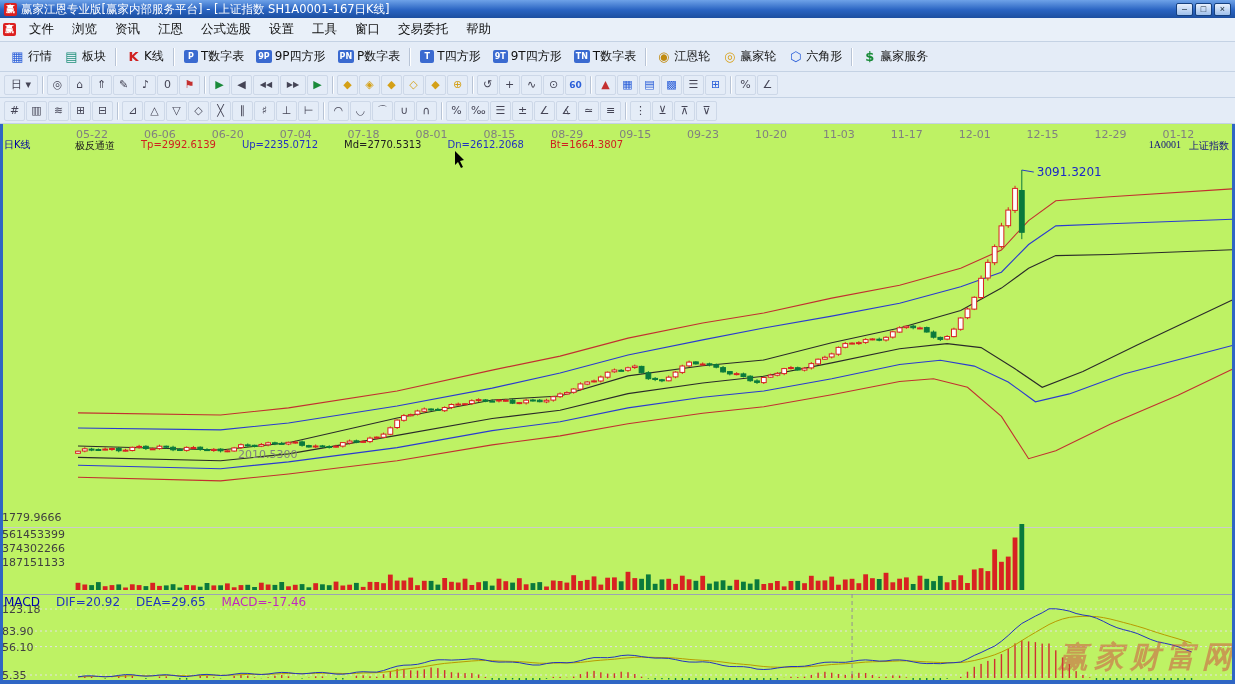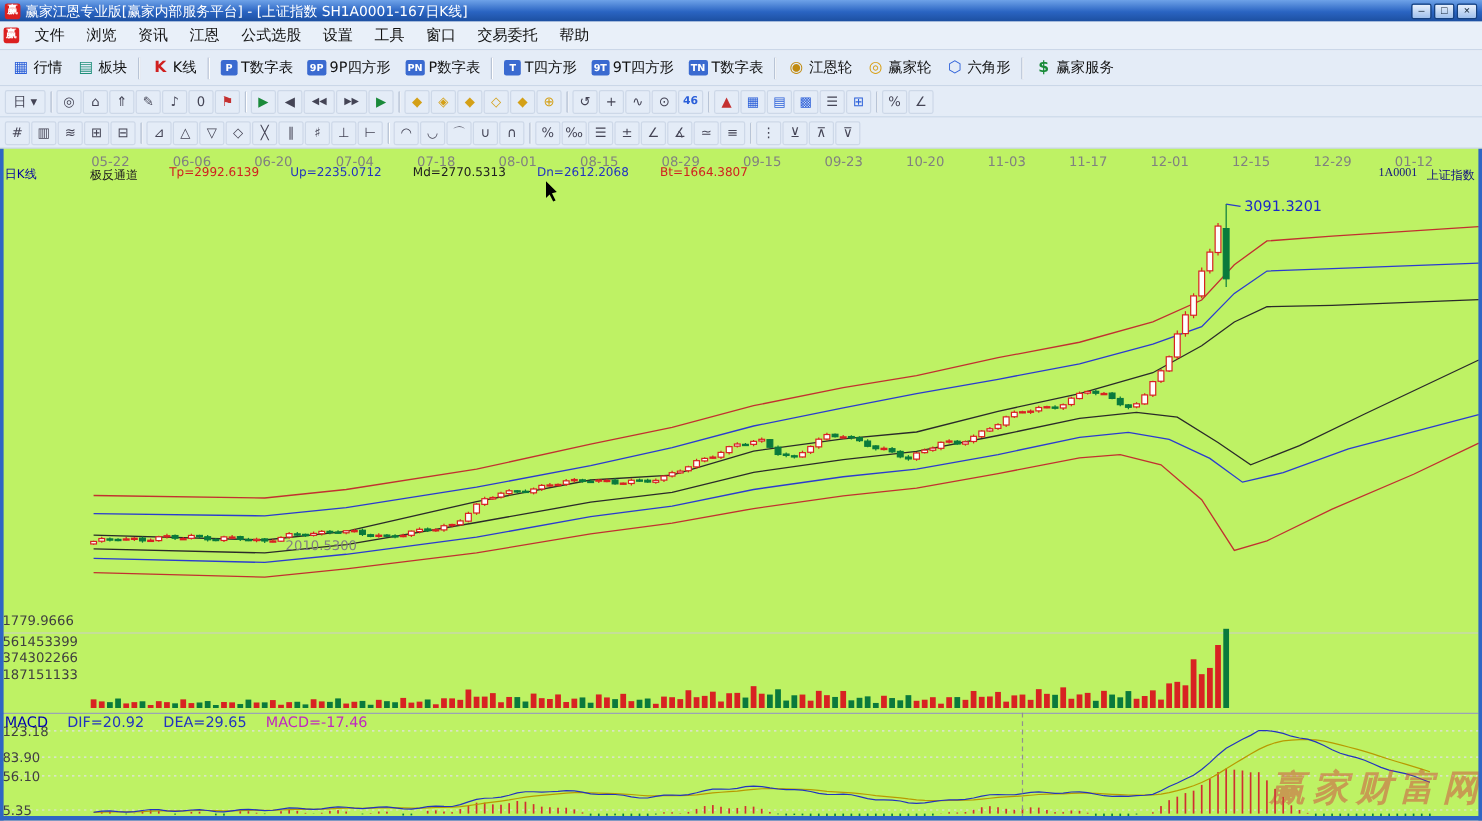--- a/index.html
+++ b/index.html
@@ -206,21 +206,21 @@
       <button class="sbtn gold">◈</button>
       <button class="sbtn gold">◆</button>
       <button class="sbtn gold">◇</button>
       <button class="sbtn gold">◆</button>
       <button class="sbtn gold">⊕</button>
       <button class="sbtn sep"></button>
       <button class="sbtn">↺</button>
       <button class="sbtn">+</button>
       <button class="sbtn">∿</button>
       <button class="sbtn">⊙</button>
-      <button class="sbtn num">46</button>
+      <button class="sbtn num">60</button>
       <button class="sbtn sep"></button>
       <button class="sbtn red">▲</button>
       <button class="sbtn blue">▦</button>
       <button class="sbtn blue">▤</button>
       <button class="sbtn blue">▩</button>
       <button class="sbtn">☰</button>
       <button class="sbtn blue">⊞</button>
       <button class="sbtn sep"></button>
       <button class="sbtn">%</button>
       <button class="sbtn">∠</button>

